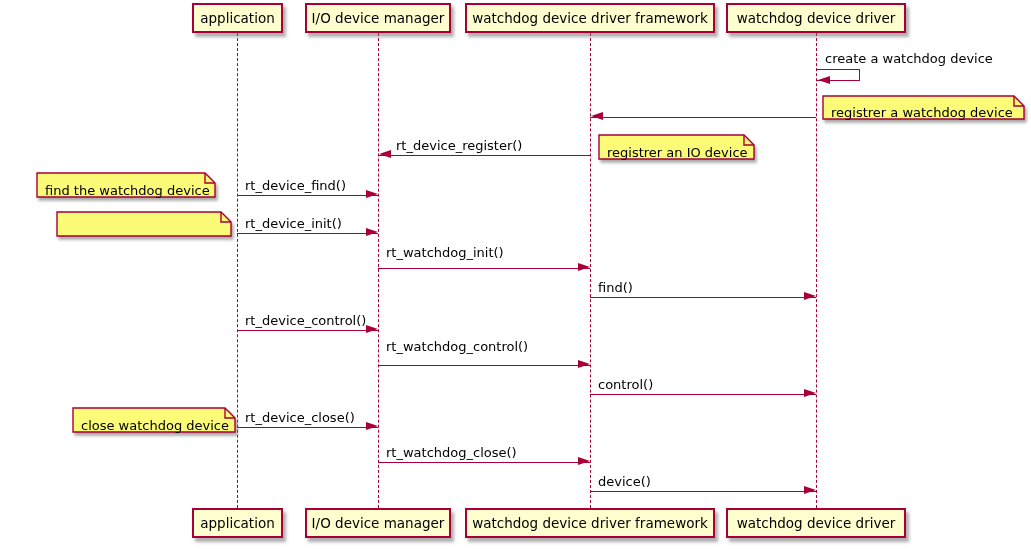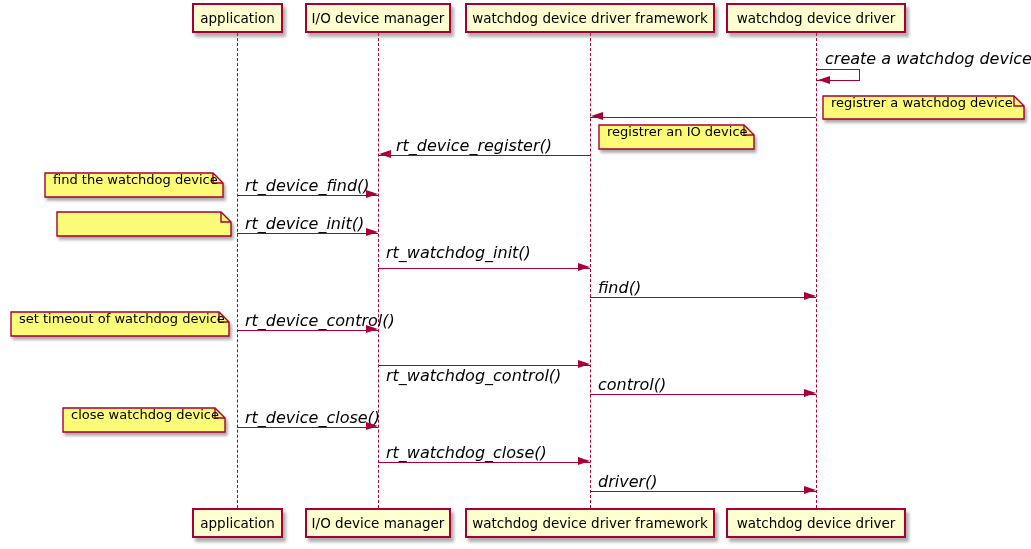--- a/index.html
+++ b/index.html
@@ -16,42 +16,42 @@
     border-left:1px dashed #A80036;
   }
   .participant{
     position:absolute;height:30px;box-sizing:border-box;
     background:#FEFECE;border:2px solid #A80036;
     box-shadow:3px 4px 3px rgba(110,110,110,.55);
     display:flex;align-items:center;justify-content:center;
     font-size:13.5px;white-space:nowrap;
   }
   .msg-label{
-    position:absolute;font-size:16px;line-height:16px;white-space:nowrap;font-style:italic;
+    position:absolute;font-size:13px;line-height:16px;white-space:nowrap;
   }
   .msg-line{
     position:absolute;height:0;border-top:1px solid #A80036;
   }
   .arr-r{
     position:absolute;width:0;height:0;
     border-top:4.5px solid transparent;border-bottom:4.5px solid transparent;
     border-left:12px solid #A80036;
   }
   .arr-l{
     position:absolute;width:0;height:0;
     border-top:4.5px solid transparent;border-bottom:4.5px solid transparent;
     border-right:12px solid #A80036;
   }
   .self-loop{
     position:absolute;left:817px;top:69px;width:43px;height:12px;
     box-sizing:border-box;
     border:1px solid #A80036;border-left:none;
   }
   .note{
-    position:absolute;display:flex;align-items:flex-start;
+    position:absolute;display:flex;align-items:flex-end;
   }
   .note-bg{
     position:absolute;left:0;top:0;
     filter:drop-shadow(2px 3px 1.5px rgba(110,110,110,.6));
   }
   .note-text{
     position:relative;padding-left:9px;font-size:13px;white-space:nowrap;
   }
 </style>
 </head>
@@ -98,80 +98,73 @@
   <div class="arr-r" style="left:578px;top:263px"></div>
 
   <div class="msg-label" style="left:598px;top:280px">find()</div>
   <div class="msg-line" style="left:590px;top:297px;width:226px"></div>
   <div class="arr-r" style="left:804px;top:292px"></div>
 
   <div class="msg-label" style="left:245px;top:313px">rt_device_control()</div>
   <div class="msg-line" style="left:237px;top:330px;width:141px"></div>
   <div class="arr-r" style="left:366px;top:325px"></div>
 
-  <div class="msg-label" style="left:386px;top:368px">rt_watchdog_control()</div>
+  <div class="msg-label" style="left:386px;top:339px">rt_watchdog_control()</div>
   <div class="msg-line" style="left:378px;top:365px;width:212px"></div>
   <div class="arr-r" style="left:578px;top:360px"></div>
 
   <div class="msg-label" style="left:598px;top:377px">control()</div>
   <div class="msg-line" style="left:590px;top:394px;width:226px"></div>
   <div class="arr-r" style="left:804px;top:389px"></div>
 
   <div class="msg-label" style="left:245px;top:410px">rt_device_close()</div>
   <div class="msg-line" style="left:237px;top:427px;width:141px"></div>
   <div class="arr-r" style="left:366px;top:422px"></div>
 
   <div class="msg-label" style="left:386px;top:445px">rt_watchdog_close()</div>
   <div class="msg-line" style="left:378px;top:462px;width:212px"></div>
   <div class="arr-r" style="left:578px;top:457px"></div>
 
-  <div class="msg-label" style="left:598px;top:474px">driver()</div>
+  <div class="msg-label" style="left:598px;top:474px">device()</div>
   <div class="msg-line" style="left:590px;top:491px;width:226px"></div>
   <div class="arr-r" style="left:804px;top:486px"></div>
 
   <div class="note" style="left:822px;top:95px;width:203px;height:25px">
     <svg class="note-bg" width="203" height="25">
       <path d="M1,1 L192,1 L202,11 L202,24 L1,24 Z" fill="#FBFB77" stroke="#A80036" stroke-width="1.4"></path>
       <path d="M192,1 L192,11 L202,11" fill="none" stroke="#A80036" stroke-width="1.4"></path>
     </svg>
     <span class="note-text">registrer a watchdog device</span>
   </div>
 
-  <div class="note" style="left:598px;top:124px;width:157px;height:26px">
+  <div class="note" style="left:598px;top:134px;width:157px;height:26px">
     <svg class="note-bg" width="157" height="26">
       <path d="M1,1 L146,1 L156,11 L156,25 L1,25 Z" fill="#FBFB77" stroke="#A80036" stroke-width="1.4"></path>
       <path d="M146,1 L146,11 L156,11" fill="none" stroke="#A80036" stroke-width="1.4"></path>
     </svg>
     <span class="note-text">registrer an IO device</span>
   </div>
 
-  <div class="note" style="left:44px;top:172px;width:180px;height:26px">
+  <div class="note" style="left:36px;top:172px;width:180px;height:26px">
     <svg class="note-bg" width="180" height="26">
       <path d="M1,1 L169,1 L179,11 L179,25 L1,25 Z" fill="#FBFB77" stroke="#A80036" stroke-width="1.4"></path>
       <path d="M169,1 L169,11 L179,11" fill="none" stroke="#A80036" stroke-width="1.4"></path>
     </svg>
     <span class="note-text">find the watchdog device</span>
   </div>
 
   <div class="note" style="left:56px;top:211px;width:176px;height:26px">
     <svg class="note-bg" width="176" height="26">
       <path d="M1,1 L165,1 L175,11 L175,25 L1,25 Z" fill="#FBFB77" stroke="#A80036" stroke-width="1.4"></path>
       <path d="M165,1 L165,11 L175,11" fill="none" stroke="#A80036" stroke-width="1.4"></path>
     </svg>
   </div>
 
-  <div class="note" style="left:10px;top:311px;width:220px;height:26px">
-    <svg class="note-bg" width="220" height="26">
-      <path d="M1,1 L209,1 L219,11 L219,25 L1,25 Z" fill="#FBFB77" stroke="#A80036" stroke-width="1.4"></path>
-      <path d="M209,1 L209,11 L219,11" fill="none" stroke="#A80036" stroke-width="1.4"></path>
-    </svg>
-    <span class="note-text">set timeout of watchdog device</span>
-  </div>
 
-  <div class="note" style="left:62px;top:407px;width:164px;height:26px">
+  <div class="note" style="left:72px;top:407px;width:164px;height:26px">
     <svg class="note-bg" width="164" height="26">
       <path d="M1,1 L153,1 L163,11 L163,25 L1,25 Z" fill="#FBFB77" stroke="#A80036" stroke-width="1.4"></path>
       <path d="M153,1 L153,11 L163,11" fill="none" stroke="#A80036" stroke-width="1.4"></path>
     </svg>
     <span class="note-text">close watchdog device</span>
   </div>
 
 </div>
 
 </body></html>

